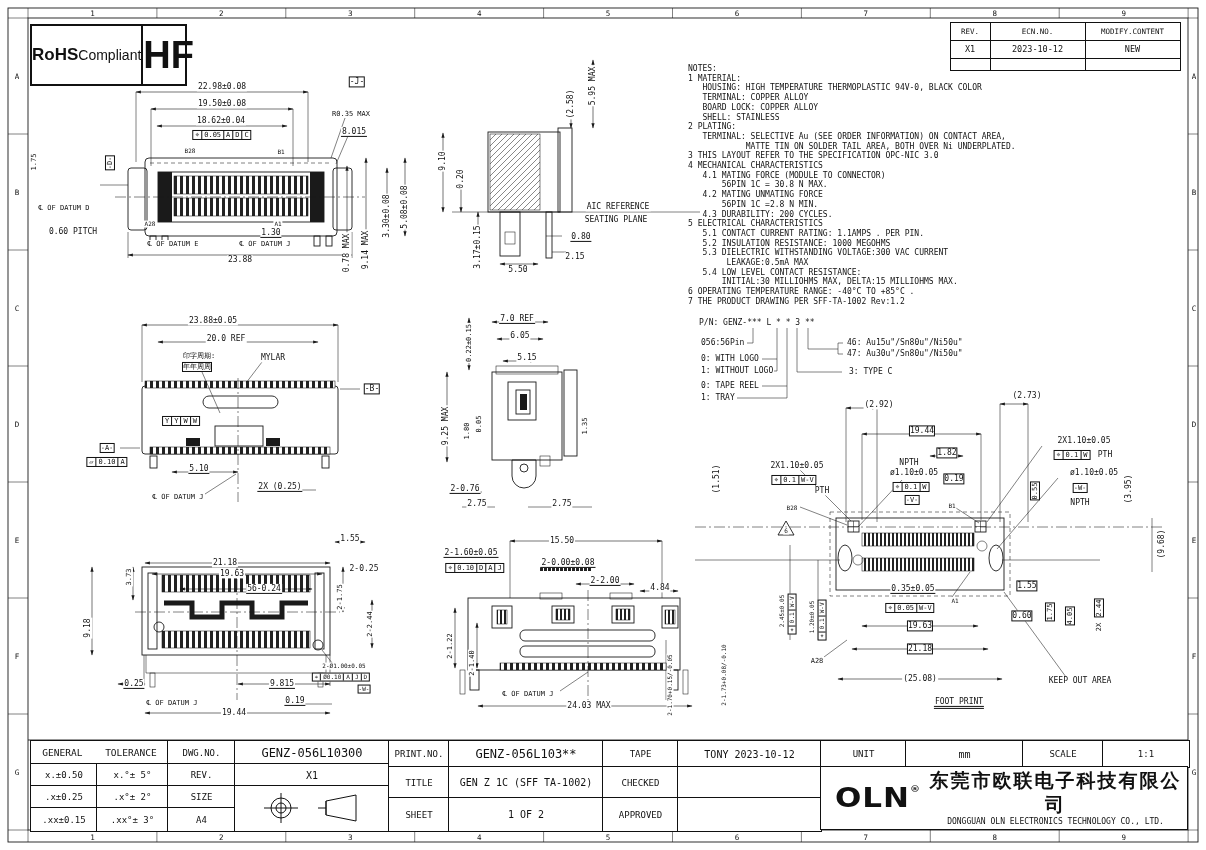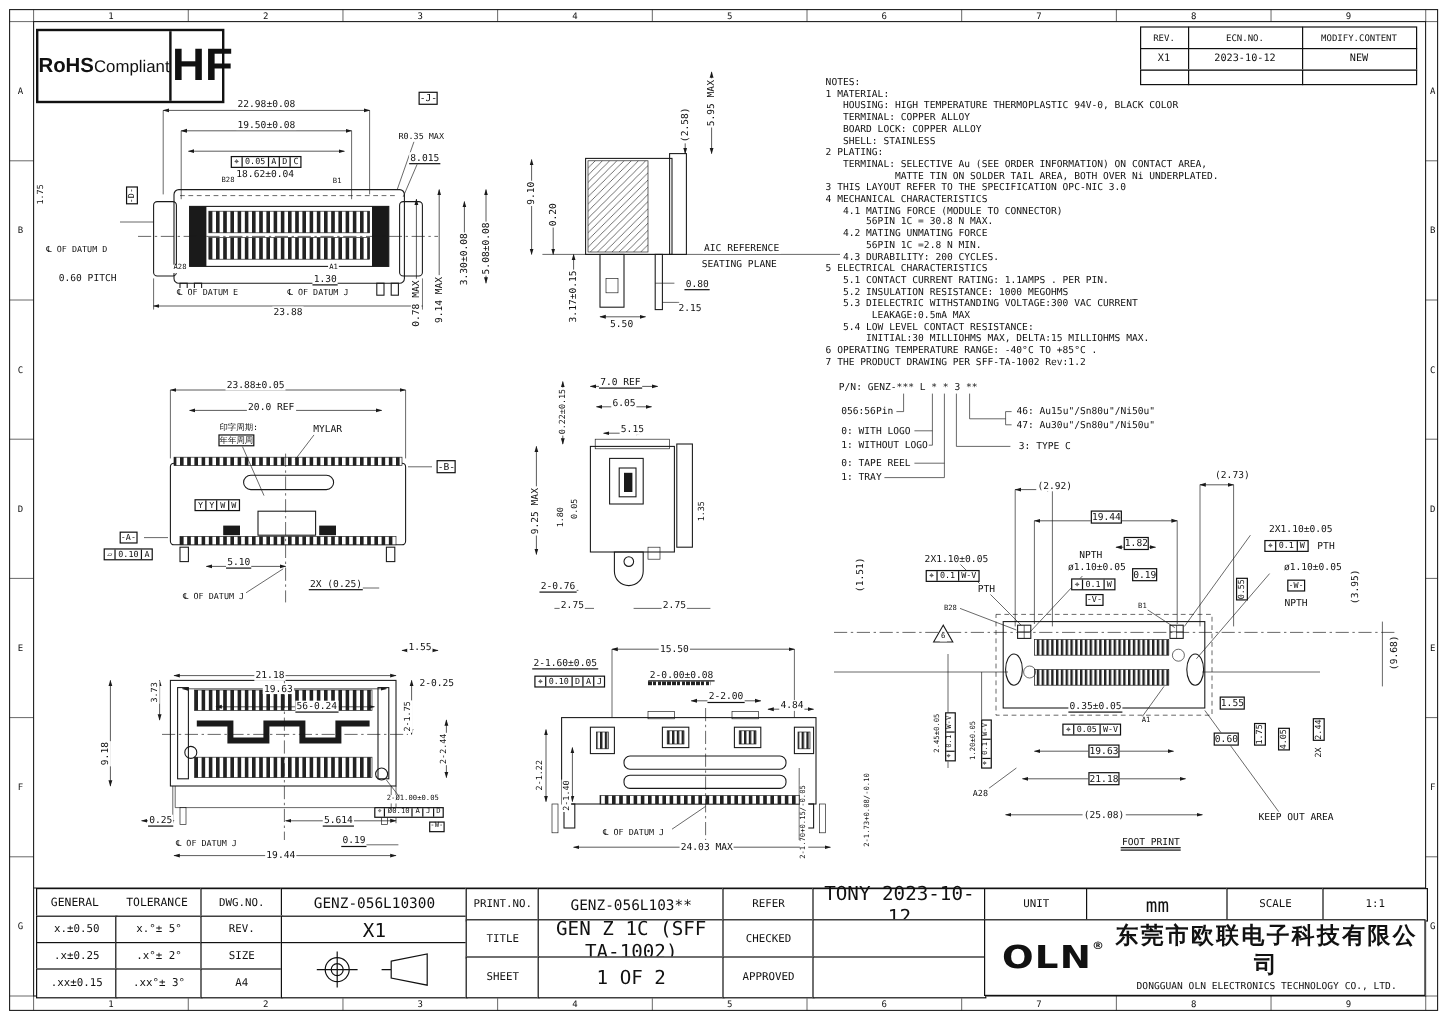--- a/index.html
+++ b/index.html
@@ -34,21 +34,21 @@
   .rev div{border:1px solid #111;margin:-.5px;display:flex;align-items:center;justify-content:center;
        font-size:7.5px;height:17px;background:#fff}
   .rev .v{font-size:8.5px}
   .rev .e{height:11px}
   .notes{position:absolute;left:688px;top:64px;margin:0;font:8px/9.7px "DejaVu Sans Mono",monospace;
        color:#111;z-index:4;white-space:pre}
   .cell{position:absolute;border:1px solid #111;display:flex;align-items:center;justify-content:center;
        font:9px "DejaVu Sans Mono",monospace;background:#fff;z-index:4;text-align:center}
   .cell.hdr{justify-content:space-around;font-size:9.5px}
   .cell.big{font-size:12px}
-  .cell.mid{font-size:16px}
+  .cell.mid{font-size:10px}
   .company{flex-direction:row;gap:14px;justify-content:flex-start;padding-left:14px;box-sizing:border-box}
   .oln{font-family:"DejaVu Sans",sans-serif;font-weight:bold;font-size:31px;letter-spacing:1px;
        transform:scaleY(.85);position:relative}
   .oln sup{font-size:10px;position:absolute;top:2px}
   .cmp{display:flex;flex-direction:column;align-items:center;line-height:1.25}
   .cmp .cn{font-family:"DejaVu Sans",sans-serif;font-size:19px;font-weight:600;letter-spacing:2px}
   .cmp .en{font-size:8px}
   .micro{position:absolute;left:540px;top:567px;width:52px;height:4px;z-index:5;
        background:repeating-linear-gradient(90deg,#222 0 3px,#fff 3px 4px)}
 </style>
@@ -403,21 +403,21 @@
    5.4 LOW LEVEL CONTACT RESISTANCE:
        INITIAL:30 MILLIOHMS MAX, DELTA:15 MILLIOHMS MAX.
 6 OPERATING TEMPERATURE RANGE: -40°C TO +85°C .
 7 THE PRODUCT DRAWING PER SFF-TA-1002 Rev:1.2</pre>
 
   <div class="micro"></div>
 
   <div id="anno">
       <span class="dim" style="left: 222px; top: 87px;">22.98±0.08</span>
       <span class="dim" style="left: 222px; top: 104px;">19.50±0.08</span>
-      <span class="dim" style="left: 221px; top: 121px; margin-top: 24px;">18.62±0.04</span>
+      <span class="dim" style="left: 221px; top: 121px;">18.62±0.04</span>
       <span class="dim box" style="font-size: 7px; left: 222px; top: 135px;">
         <span class="c">⌖</span>
         <span class="c">0.05</span>
         <span class="c">A</span>
         <span class="c">D</span>
         <span class="c">C</span>
       </span>
       <span class="dim box" style="left: 357px; top: 82px;">-J-</span>
       <span class="dim" style="font-size: 7px; left: 351px; top: 114px;">R0.35 MAX</span>
       <span class="dim ul" style="left: 354px; top: 132px;">8.015</span>
@@ -482,21 +482,21 @@
       <span class="dim" style="left: 350px; top: 539px;">1.55</span>
       <span class="dim" style="left: 225px; top: 563px;">21.18</span>
       <span class="dim" style="left: 232px; top: 574px;">19.63</span>
       <span class="dim ul" style="left: 264px; top: 589px;">56-0.24</span>
       <span class="dim" style="left: 364px; top: 569px;">2-0.25</span>
       <span class="dim rot" style="font-size: 7px; left: 340px; top: 597px;">2-1.75</span>
       <span class="dim rot" style="font-size: 7px; left: 370px; top: 624px;">2-2.44</span>
       <span class="dim rot" style="font-size: 7px; left: 129px; top: 577px;">3.73</span>
       <span class="dim rot" style="left: 88px; top: 628px;">9.18</span>
       <span class="dim ul" style="left: 134px; top: 684px;">0.25</span>
-      <span class="dim ul" style="left: 282px; top: 684px;">5.614</span>
+      <span class="dim ul" style="left: 282px; top: 684px;">9.815</span>
       <span class="dim" style="font-size: 7px; left: 172px; top: 703px;">℄ OF DATUM J</span>
       <span class="dim ul" style="left: 295px; top: 701px;">0.19</span>
       <span class="dim" style="left: 234px; top: 713px;">19.44</span>
       <span class="dim" style="font-size: 6px; left: 344px; top: 666px;">2-Ø1.00±0.05</span>
       <span class="dim box" style="font-size: 6px; left: 341px; top: 677px;">
         <span class="c">⌖</span>
         <span class="c">Ø0.10</span>
         <span class="c">A</span>
         <span class="c">J</span>
         <span class="c">D</span>
@@ -629,21 +629,21 @@
       </svg>
     </div>
 
     <div class="cell" style="left:388px;top:740px;width:60px;height:26px">PRINT.NO.</div>
     <div class="cell big" style="left:448px;top:740px;width:154px;height:26px">GENZ-056L103**</div>
     <div class="cell" style="left:388px;top:766px;width:60px;height:31px">TITLE</div>
     <div class="cell mid" style="left:448px;top:766px;width:154px;height:31px">GEN Z 1C (SFF TA-1002)</div>
     <div class="cell" style="left:388px;top:797px;width:60px;height:33px">SHEET</div>
     <div class="cell mid" style="left:448px;top:797px;width:154px;height:33px">1 OF 2</div>
 
-    <div class="cell" style="left:602px;top:740px;width:75px;height:26px">REFER</div>
+    <div class="cell" style="left:602px;top:740px;width:75px;height:26px">TAPE</div>
     <div class="cell mid" style="left:677px;top:740px;width:143px;height:26px">TONY 2023-10-12</div>
     <div class="cell" style="left:602px;top:766px;width:75px;height:31px">CHECKED</div>
     <div class="cell" style="left:677px;top:766px;width:143px;height:31px"></div>
     <div class="cell" style="left:602px;top:797px;width:75px;height:33px">APPROVED</div>
     <div class="cell" style="left:677px;top:797px;width:143px;height:33px"></div>
 
     <div class="cell" style="left:820px;top:740px;width:85px;height:26px">UNIT</div>
     <div class="cell mid" style="left:905px;top:740px;width:117px;height:26px">mm</div>
     <div class="cell" style="left:1022px;top:740px;width:80px;height:26px">SCALE</div>
     <div class="cell" style="left:1102px;top:740px;width:86px;height:26px">1:1</div>

